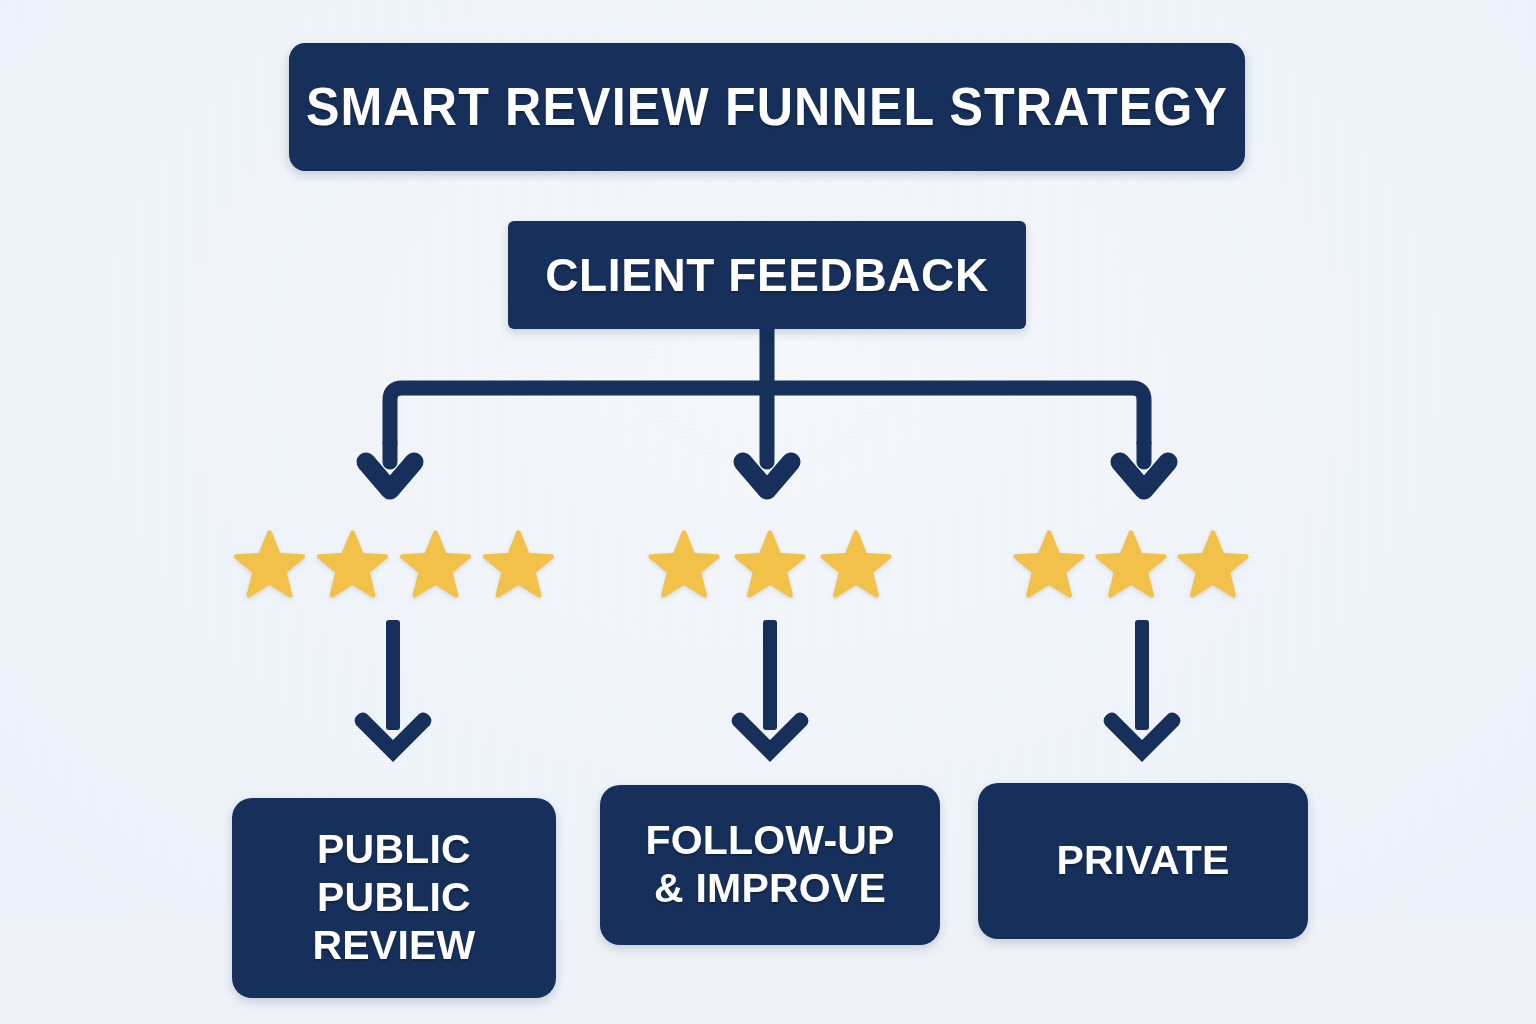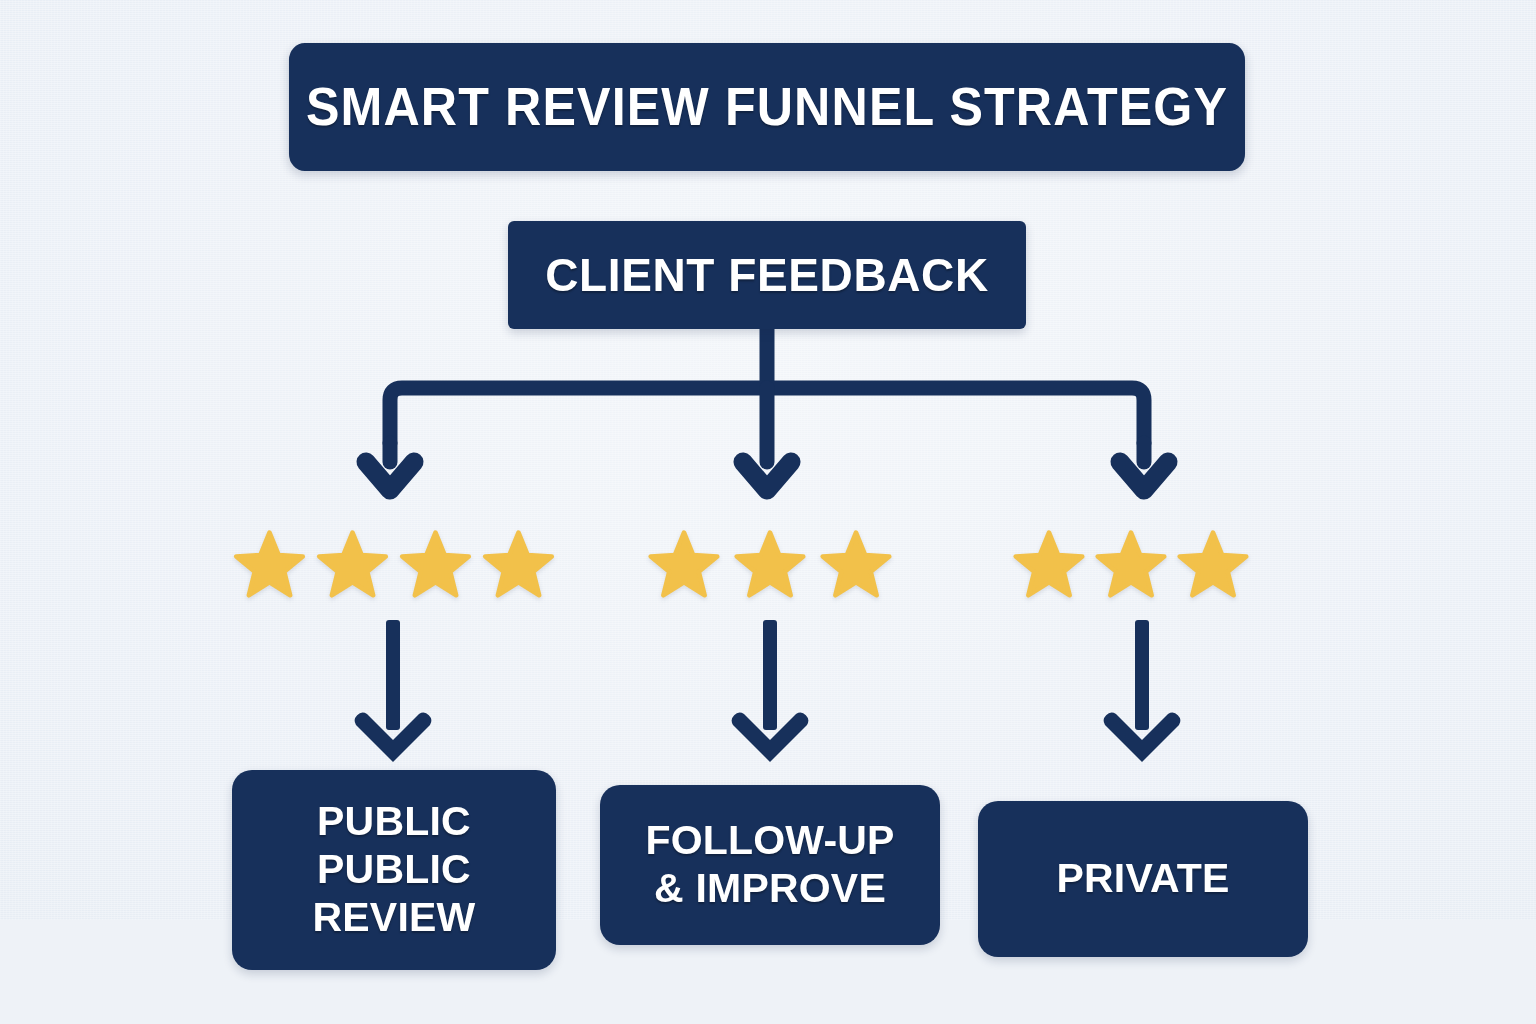--- a/index.html
+++ b/index.html
@@ -61,23 +61,23 @@
     letter-spacing:.6px;
   }
 
   .leaf {
     font-size:41px;
     letter-spacing:.2px;
     line-height:1.17;
     border-radius:20px;
     padding:0 14px;
   }
-  #leaf-1 { left:232px;  top:770px; width:324px; height:200px; }
+  #leaf-1 { left:232px;  top:798px; width:324px; height:200px; }
   #leaf-2 { left:600px;  top:785px; width:340px; height:160px;text-align:center; }
-  #leaf-3 { left:978px;  top:801px; width:330px; height:156px; }
+  #leaf-3 { left:978px;  top:783px; width:330px; height:156px; }
 
   
   #connectors {
     position:absolute; left:0; top:0;
     width:1536px; height:1024px;
     pointer-events:none;
   }
 
   .star-row {
     position:absolute;

